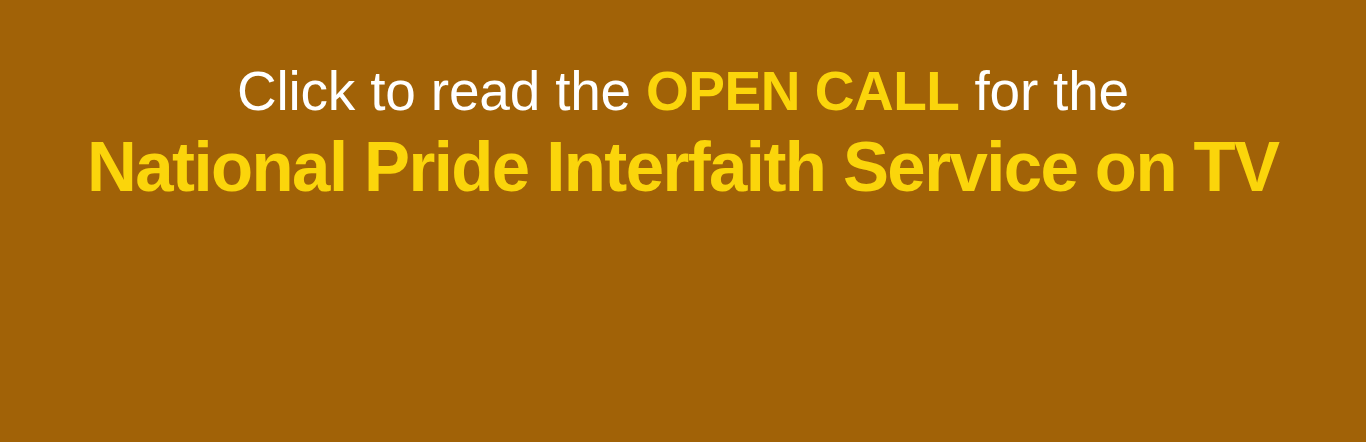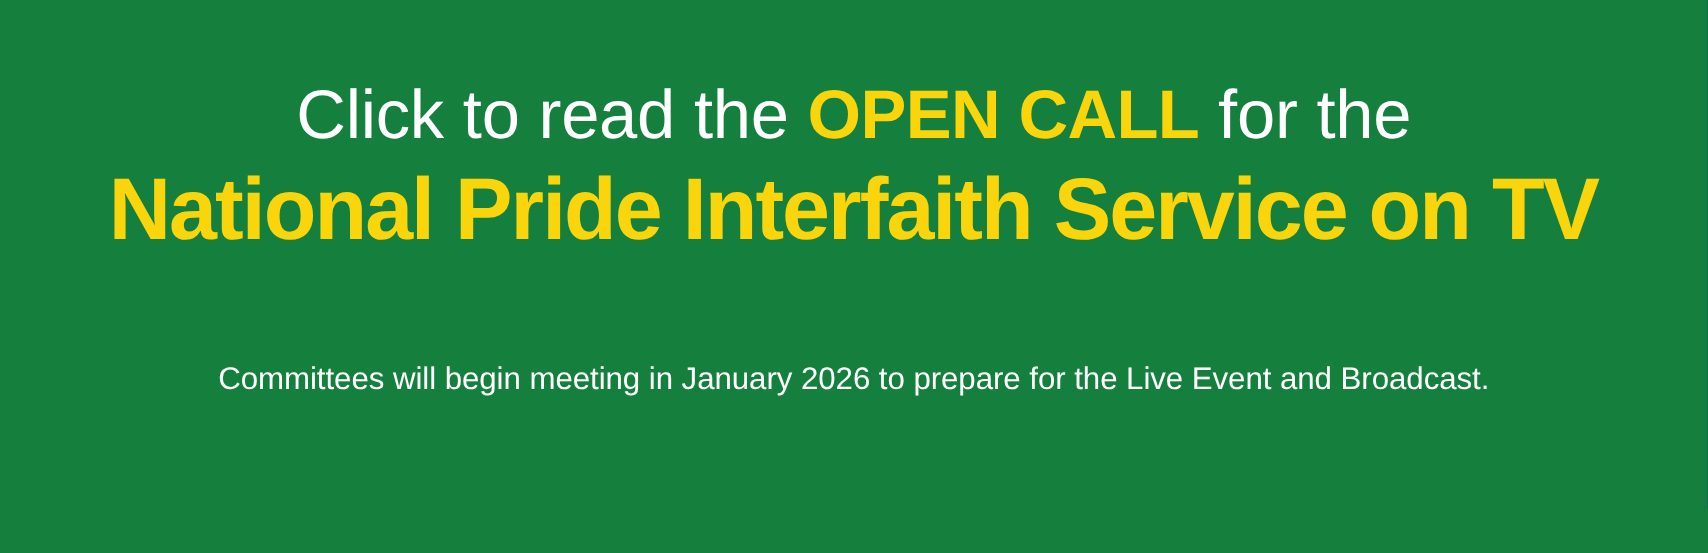--- a/index.html
+++ b/index.html
@@ -11,21 +11,21 @@
     height: 442px;
     overflow: hidden;
     font-family: "Liberation Sans", sans-serif;
     background: #133d8d;
   }
 
   .banner {
     position: relative;
     width: 1366px;
     height: 442px;
-    background: #15803d;
+    background: #a16207;
     box-sizing: border-box;
     display: flex;
     flex-direction: column;
     align-items: center;
     justify-content: flex-start;
     padding-top: 62px;
   }
 
   .line-kicker {
     font-size: 55px;
@@ -80,16 +80,15 @@
 
 <div class="banner">
 
   <div class="line-kicker">
     <span>Click to read the </span><span class="accent">OPEN CALL</span><span> for the</span>
   </div>
 
   <div class="line-headline">National Pride Interfaith Service on TV</div>
 
   <div class="body-block">
-    <div class="line-body second">Committees will begin meeting in January 2026 to prepare for the Live Event and Broadcast.</div>
   </div>
 
 </div>
 
 </body></html>

